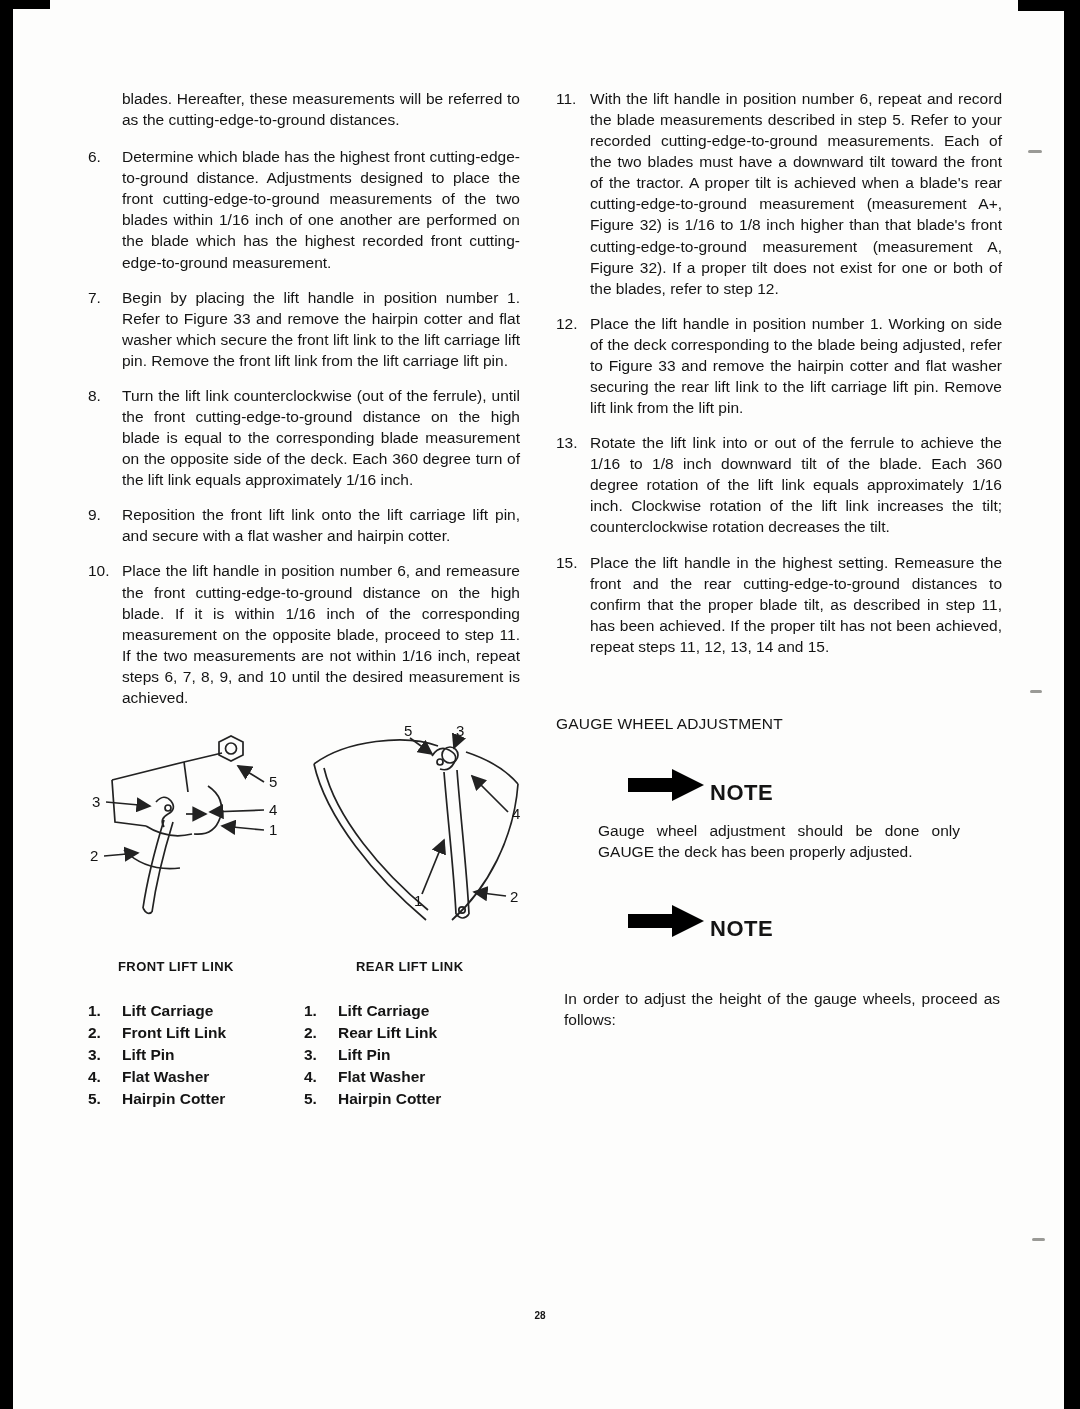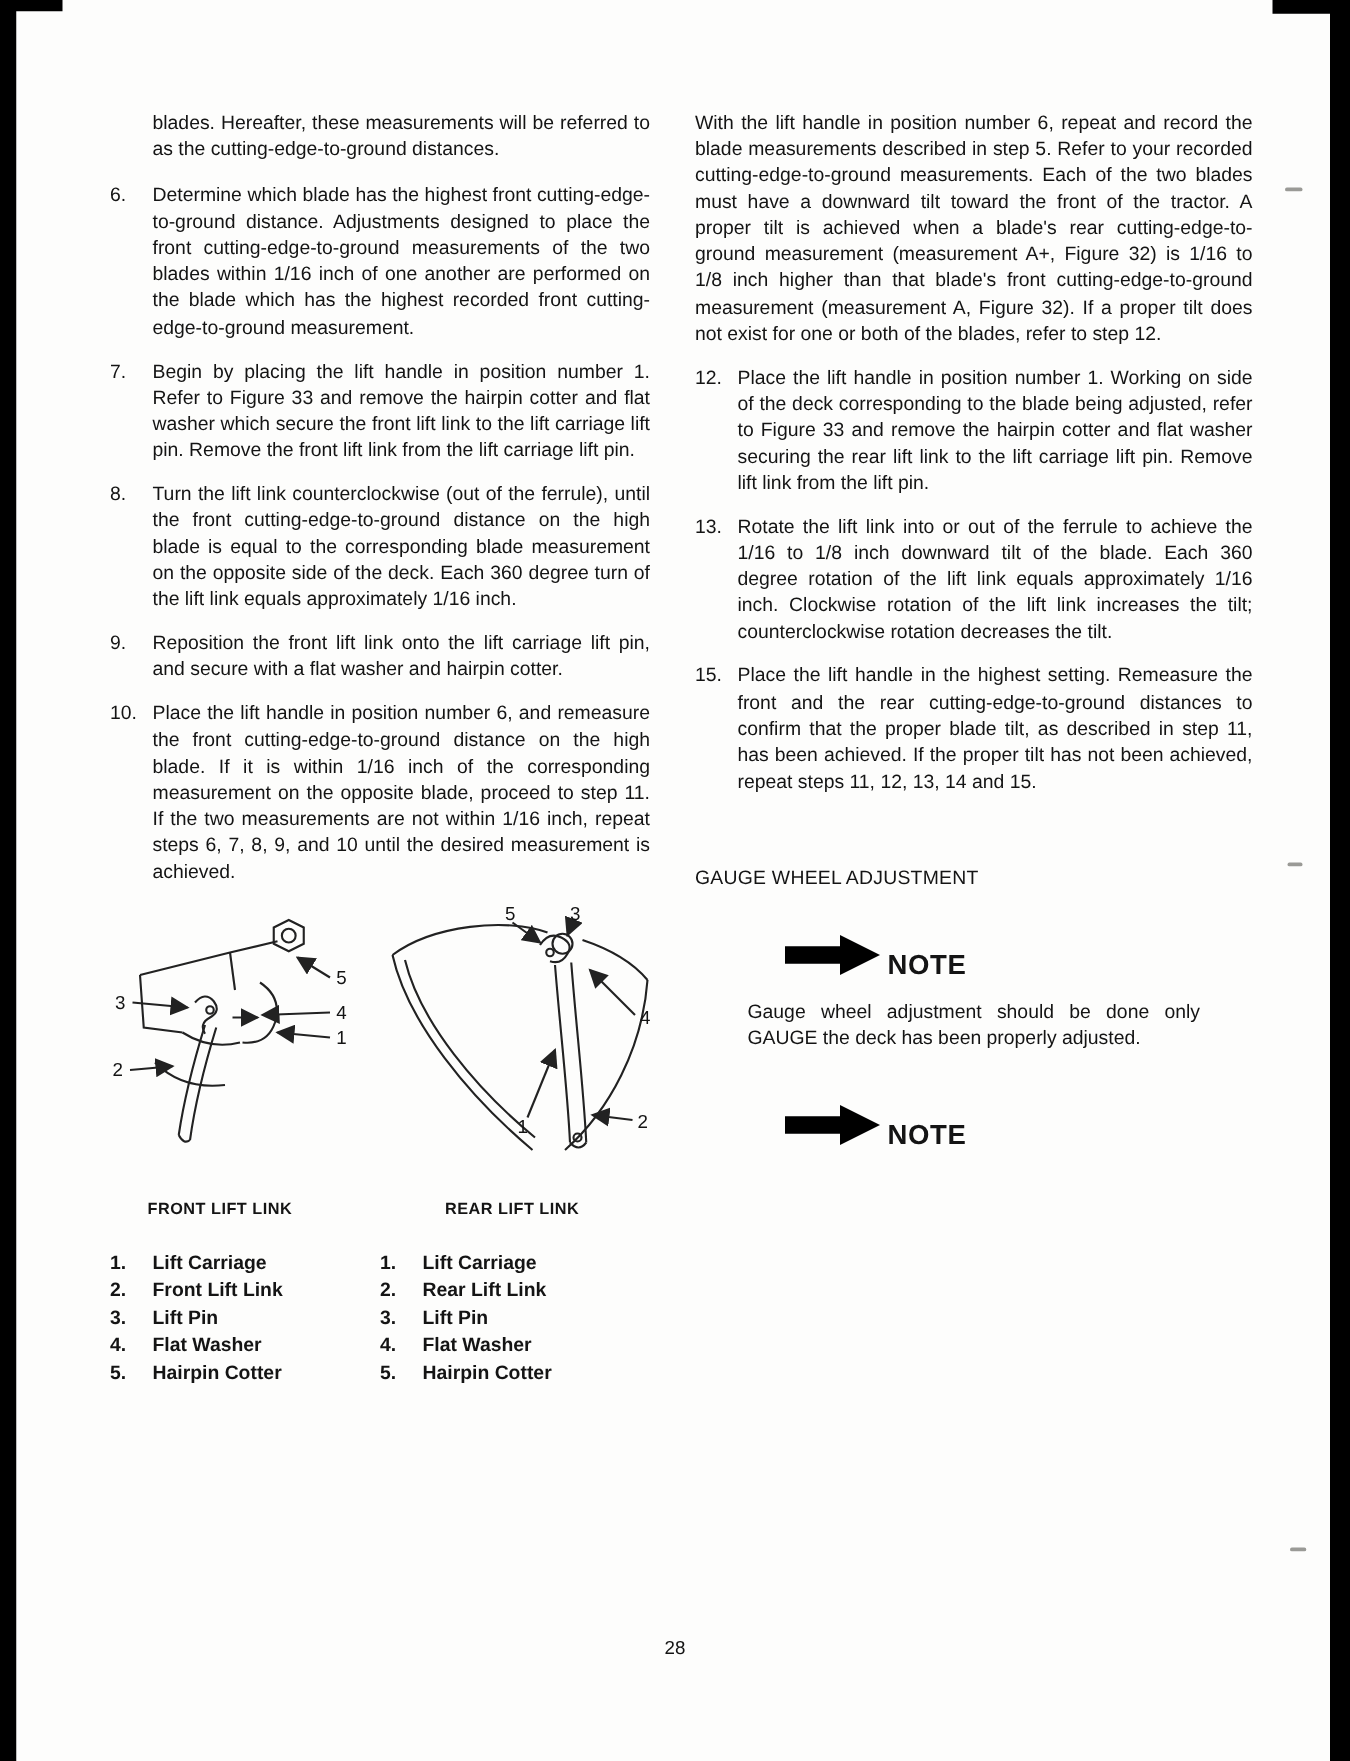--- a/index.html
+++ b/index.html
@@ -37,21 +37,21 @@
   .prow .pnum{width:34px;flex-shrink:0;}
 
   .gauge-heading{font-weight:normal;font-size:15.5px;letter-spacing:.2px;margin-top:56px;}
   .note-row{display:flex;align-items:center;margin-left:72px;}
   .note-row-1{margin-top:28px;}
   .note-row-2{margin-top:36px;}
   .note-word{font-weight:bold;font-size:22px;letter-spacing:.5px;margin-left:4px;margin-top:16px;}
   .note-text{margin-top:12px;margin-left:42px;width:362px;text-align:justify;}
   .closing{margin-top:44px;margin-left:8px;width:436px;text-align:justify;}
 
-  .page-num{position:absolute;top:1310px;left:0;width:1080px;text-align:center;font-size:15px;}
+  .page-num{position:absolute;top:1310px;left:0;width:1080px;text-align:center;font-size:10px;font-weight:bold;}
 
   svg text{font-family:"Liberation Sans", sans-serif;font-size:15px;fill:#141414;}
 </style>
 </head>
 <body>
 
 <div class="edge edge-left"></div>
 <div class="edge edge-right"></div>
 <div class="edge corner-tl"></div>
 <div class="edge corner-tr"></div>
@@ -208,20 +208,21 @@
           <span class="pnum">5.</span>
           <span>Hairpin Cotter</span>
         </div>
       </div>
     </div>
   </div>
 </div>
 
 <div class="col col-right">
   <div class="item">
+    <span class="num">11.</span>
     <span class="txt">With the lift handle in position number 6, repeat and record the blade measurements described in step 5. Refer to your recorded cutting-edge-to-ground measurements. Each of the two blades must have a downward tilt toward the front of the tractor. A proper tilt is achieved when a blade's rear cutting-edge-to-ground measurement (measurement A+, Figure 32) is 1/16 to 1/8 inch higher than that blade's front cutting-edge-to-ground measurement (measurement A, Figure 32). If a proper tilt does not exist for one or both of the blades, refer to step 12.</span>
   </div>
   <div class="item">
     <span class="num">12.</span>
     <span class="txt">Place the lift handle in position number 1. Working on side of the deck corresponding to the blade being adjusted, refer to Figure 33 and remove the hairpin cotter and flat washer securing the rear lift link to the lift carriage lift pin. Remove lift link from the lift pin.</span>
   </div>
   <div class="item">
     <span class="num">13.</span>
     <span class="txt">Rotate the lift link into or out of the ferrule to achieve the 1/16 to 1/8 inch downward tilt of the blade. Each 360 degree rotation of the lift link equals approximately 1/16 inch. Clockwise rotation of the lift link increases the tilt; counterclockwise rotation decreases the tilt.</span>
   </div>
@@ -240,15 +241,16 @@
   </div>
   <p class="note-text">Gauge wheel adjustment should be done only GAUGE the deck has been properly adjusted.</p>
 
   <div class="note-row note-row-2">
     <svg width="78" height="34" viewBox="0 0 78 34">
       <polygon points="0,10 44,10 44,1 76,17 44,33 44,24 0,24" fill="#000"></polygon>
     </svg>
     <span class="note-word">NOTE</span>
   </div>
 
+  <p class="closing">In order to adjust the height of the gauge wheels, proceed as follows:</p>
 </div>
 
 <div class="page-num">28</div>
 
 </body></html>

